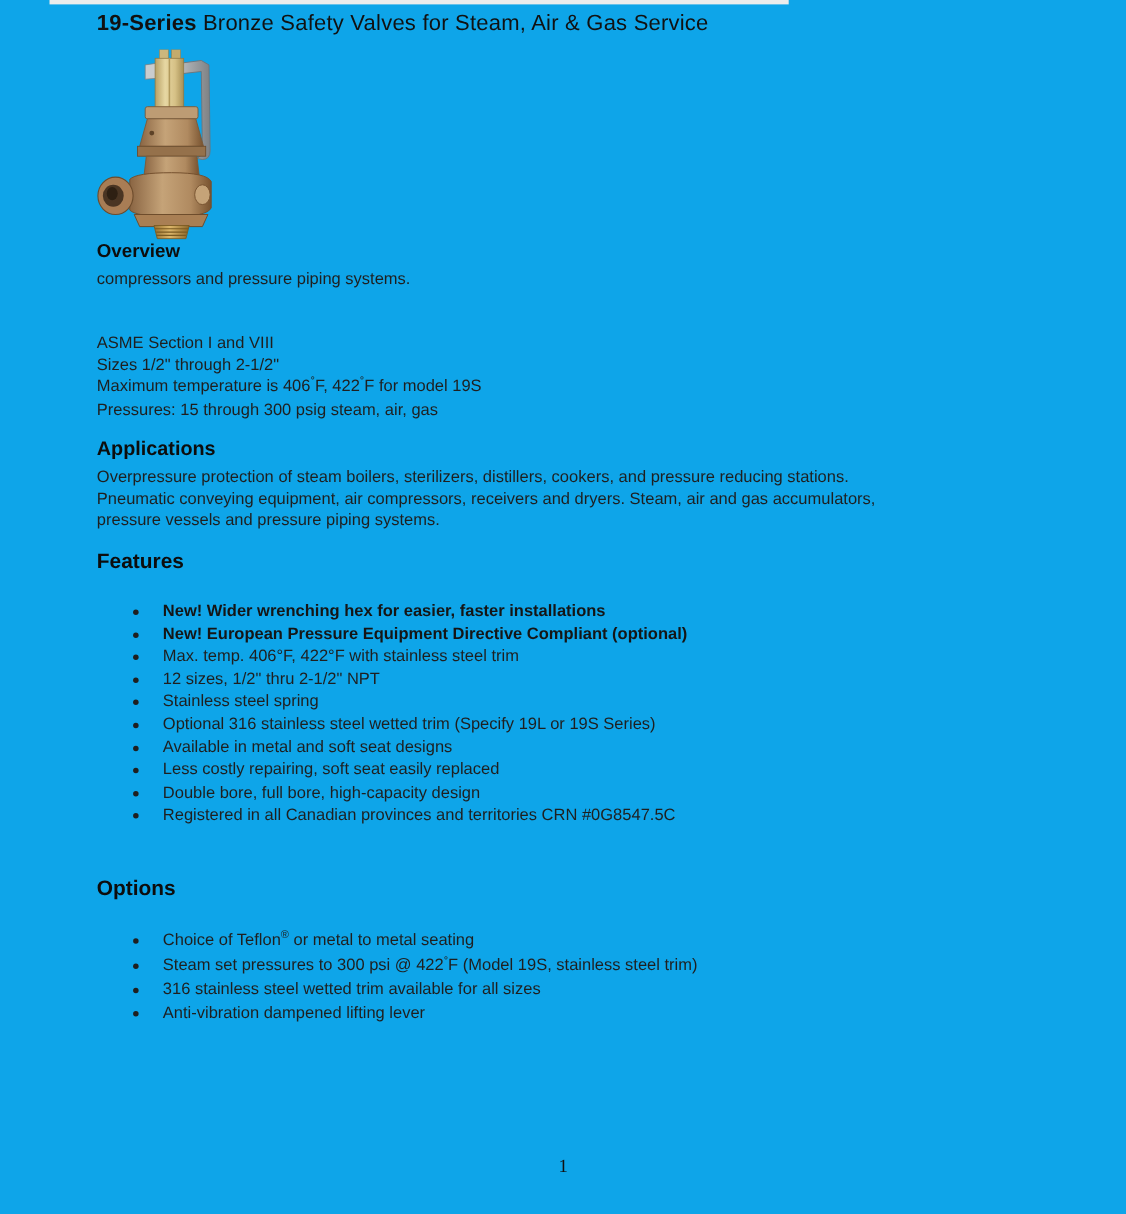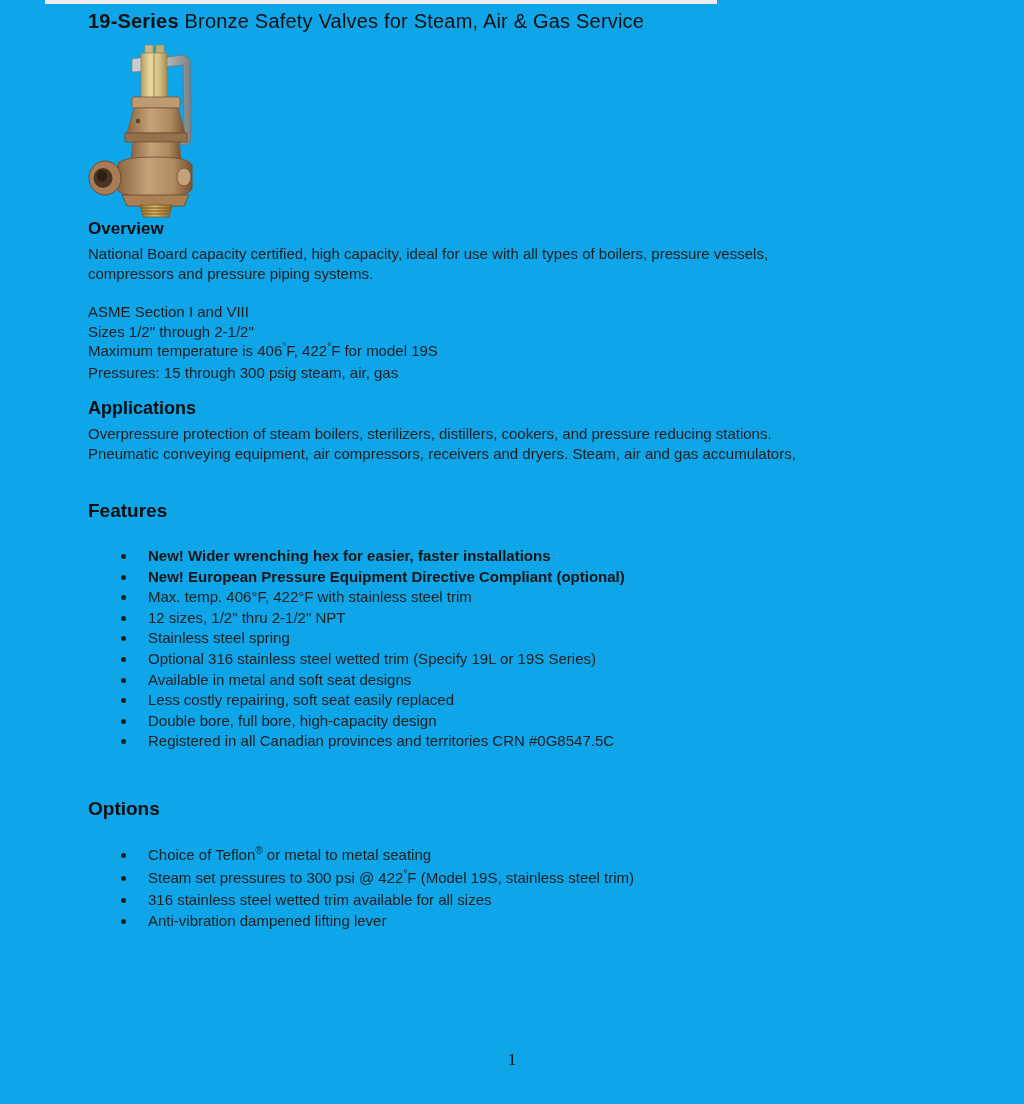--- a/index.html
+++ b/index.html
@@ -170,34 +170,34 @@
 
       <polygon points="52,160 84,160 81,172 55,172" fill="url(#threadV)" stroke="#7a5a22" stroke-width="0.8"></polygon>
       <line x1="53" y1="163" x2="83" y2="163" stroke="#7a5a22" stroke-width="1"></line>
       <line x1="54" y1="166" x2="82" y2="166" stroke="#7a5a22" stroke-width="1"></line>
       <line x1="54" y1="169" x2="81" y2="169" stroke="#7a5a22" stroke-width="1"></line>
     </svg>
   </div>
 
   <div class="h-overview">Overview</div>
   <div class="overview-para">
-    <div>National Board capacity certified, high capacity, ideal for use with all types of boilers, pressure vessels,</div>
     <div>compressors and pressure piping systems.</div>
   </div>
   <div class="overview-specs">
     <div><span>ASME Section I and VIII</span></div>
     <div><span>Sizes 1/2" through 2-1/2"</span></div>
     <div><span>Maximum temperature is 406</span><span class="sup">°</span><span>F, 422</span><span class="sup">°</span><span>F for model 19S</span></div>
     <div><span>Pressures: 15 through 300 psig steam, air, gas</span></div>
   </div>
 
   <div class="h-applications">Applications</div>
   <div class="applications-para">
     <div>Overpressure protection of steam boilers, sterilizers, distillers, cookers, and pressure reducing stations.</div>
     <div>Pneumatic conveying equipment, air compressors, receivers and dryers. Steam, air and gas accumulators,</div>
+    <div>pressure vessels and pressure piping systems.</div>
   </div>
 
   <div class="h-features">Features</div>
   <ul class="bullet-list features-list">
       <li class="bold"><span>New! Wider wrenching hex for easier, faster installations</span></li>
       <li class="bold"><span>New! European Pressure Equipment Directive Compliant (optional)</span></li>
       <li><span>Max. temp. 406°F, 422°F with stainless steel trim</span></li>
       <li><span>12 sizes, 1/2" thru 2-1/2" NPT</span></li>
       <li><span>Stainless steel spring</span></li>
       <li><span>Optional 316 stainless steel wetted trim (Specify 19L or 19S Series)</span></li>

